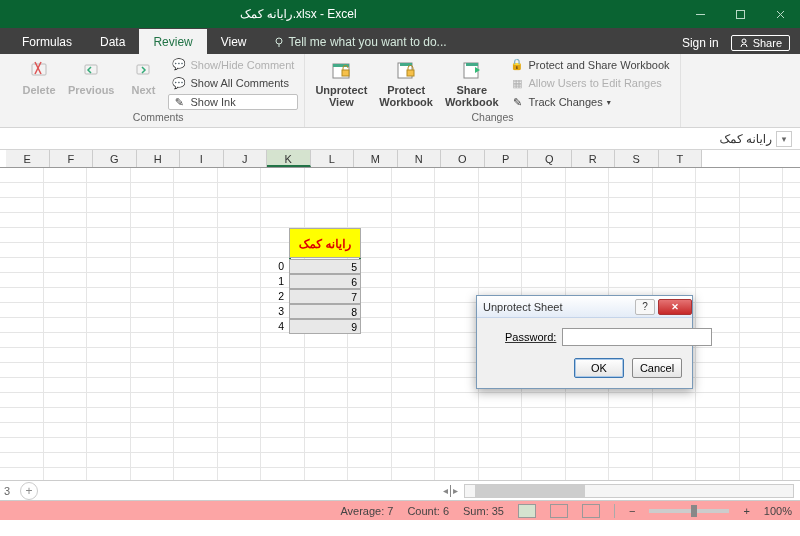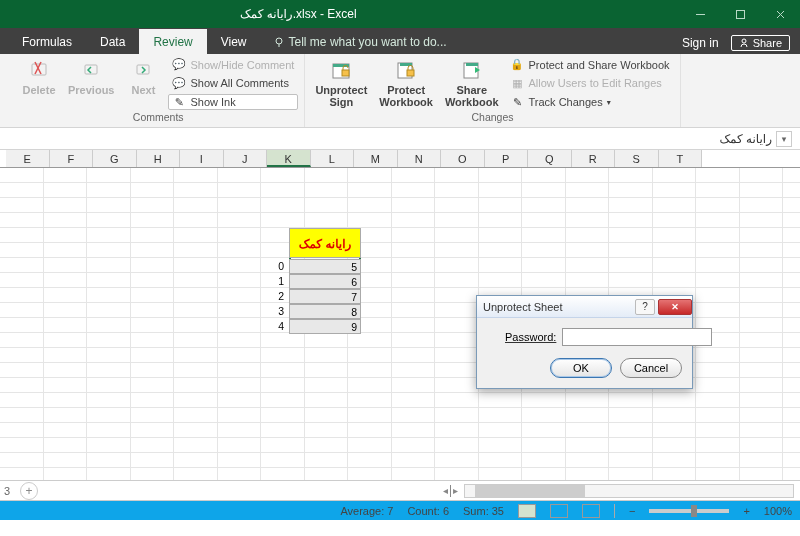--- a/index.html
+++ b/index.html
@@ -55,36 +55,36 @@
 
 
 .sheet-bar { height: 20px; border-top: 1px solid #ccc; display: flex; align-items: center; font-size: 11px; }
 .sheet-add { width: 18px; height: 18px; border: 1px solid #ccc; border-radius: 50%; display: flex; align-items: center; justify-content: center; margin-left: 6px; color: #888; font-size: 12px; }
 .sheet-bar .spacer { flex: 1; }
 .sheet-nav { display: flex; align-items: center; color: #888; font-size: 10px; gap: 2px; }
 .hscroll { width: 330px; height: 14px; border: 1px solid #ccc; margin: 0 6px; position: relative; background: #f5f5f5; }
 .hscroll .thumb { position: absolute; left: 10px; width: 110px; top: 0; bottom: 0; background: #cdcdcd; }
 
 
-.status { height: 20px; background: #0ea5e9; border-top: 1px solid #ccc; display: flex; align-items: center; font-size: 11px; color: #444; padding: 0 8px; gap: 14px; }
+.status { height: 20px; background: #fca5a5; border-top: 1px solid #ccc; display: flex; align-items: center; font-size: 11px; color: #444; padding: 0 8px; gap: 14px; }
 .status .spacer { flex: 1; }
 .view-btn { width: 18px; height: 14px; border: 1px solid #999; display: inline-block; }
 .zoom-slider { width: 80px; height: 4px; background: #ccc; position: relative; }
 .zoom-slider .thumb { position: absolute; width: 6px; height: 12px; background: #888; top: -4px; left: 42px; }
 .dialog { position: absolute; width: 217px; background: #f0f0f0; border: 1px solid #7a9ab8; box-shadow: 0 3px 10px rgba(0,0,0,0.35); font-size: 11px; }
 .dlg-title { height: 22px; background: linear-gradient(#fff,#e4ecf7); display: flex; align-items: center; padding-left: 6px; font-size: 11px; color: #333; border-bottom: 1px solid #c5d4e9; }
 .dlg-title .spacer { flex: 1; }
 .dlg-title .help { width: 20px; height: 16px; border: 1px solid #bbb; margin-right: 3px; border-radius: 2px; display: flex; align-items: center; justify-content: center; font-size: 10px; background: #f8f8f8; }
 .dlg-title .close { width: 34px; height: 16px; background: linear-gradient(#e57373,#c62828); border: 1px solid #a33; color: #fff; border-radius: 2px; display: flex; align-items: center; justify-content: center; font-size: 9px; font-weight: bold; }
 .dlg-body { padding: 10px 28px 8px; }
 .dlg-row { display: flex; align-items: center; gap: 6px; }
 .dlg-row input { flex: 1; height: 18px; border: 1px solid #999; padding: 0 3px; font-size: 11px; }
 .dlg-row label { text-decoration: underline; text-decoration-color: #333; }
 .dlg-btns { display: flex; justify-content: flex-end; gap: 8px; padding: 4px 10px 10px; }
-.dlg-btns button { width: 62px; height: 20px; border: 1px solid #888; border-radius: 10px; background: linear-gradient(#fff,#e5e5e5); font-size: 11px; cursor: pointer; }
+.dlg-btns button { width: 50px; height: 20px; border: 1px solid #888; border-radius: 2px; background: linear-gradient(#fff,#e5e5e5); font-size: 11px; cursor: pointer; }
 .dlg-btns button.primary { border: 1px solid #3b76b1; box-shadow: 0 0 0 1px #a9c8e8 inset; }
 svg { display: block; }
 </style>
 </head>
 <body>
 
 <div class="titlebar">
   <div class="spacer-left"></div>
   <div class="title">رایانه کمک.xlsx - Excel</div>
   <div class="spacer"></div>
@@ -189,21 +189,21 @@
       <div class="btn-large">
         <span class="ico">
             <svg width="22" height="22" viewBox="0 0 22 22">
               <rect x="3" y="5" width="16" height="14" fill="#fff" stroke="#888"></rect>
               <rect x="3" y="5" width="16" height="3" fill="#4a8"></rect>
               <rect x="12" y="11" width="7" height="6" fill="#f6c04a" stroke="#b48a20"></rect>
               <path d="M13 11v-2a2.5 2.5 0 015 0" fill="none" stroke="#b48a20"></path>
             </svg>
           </span>
         <span class="txt" style="white-space:pre-line">Unprotect
-Sign</span>
+View</span>
       </div>
       <div class="btn-large">
         <span class="ico">
             <svg width="22" height="22" viewBox="0 0 22 22">
               <rect x="3" y="4" width="14" height="15" fill="#fff" stroke="#888"></rect>
               <rect x="5" y="4" width="12" height="3" fill="#4a8"></rect>
               <rect x="12" y="11" width="7" height="6" fill="#f6c04a" stroke="#b48a20"></rect>
               <path d="M13 11v-2a2.5 2.5 0 015 0v2" fill="none" stroke="#b48a20"></path>
             </svg>
           </span>

